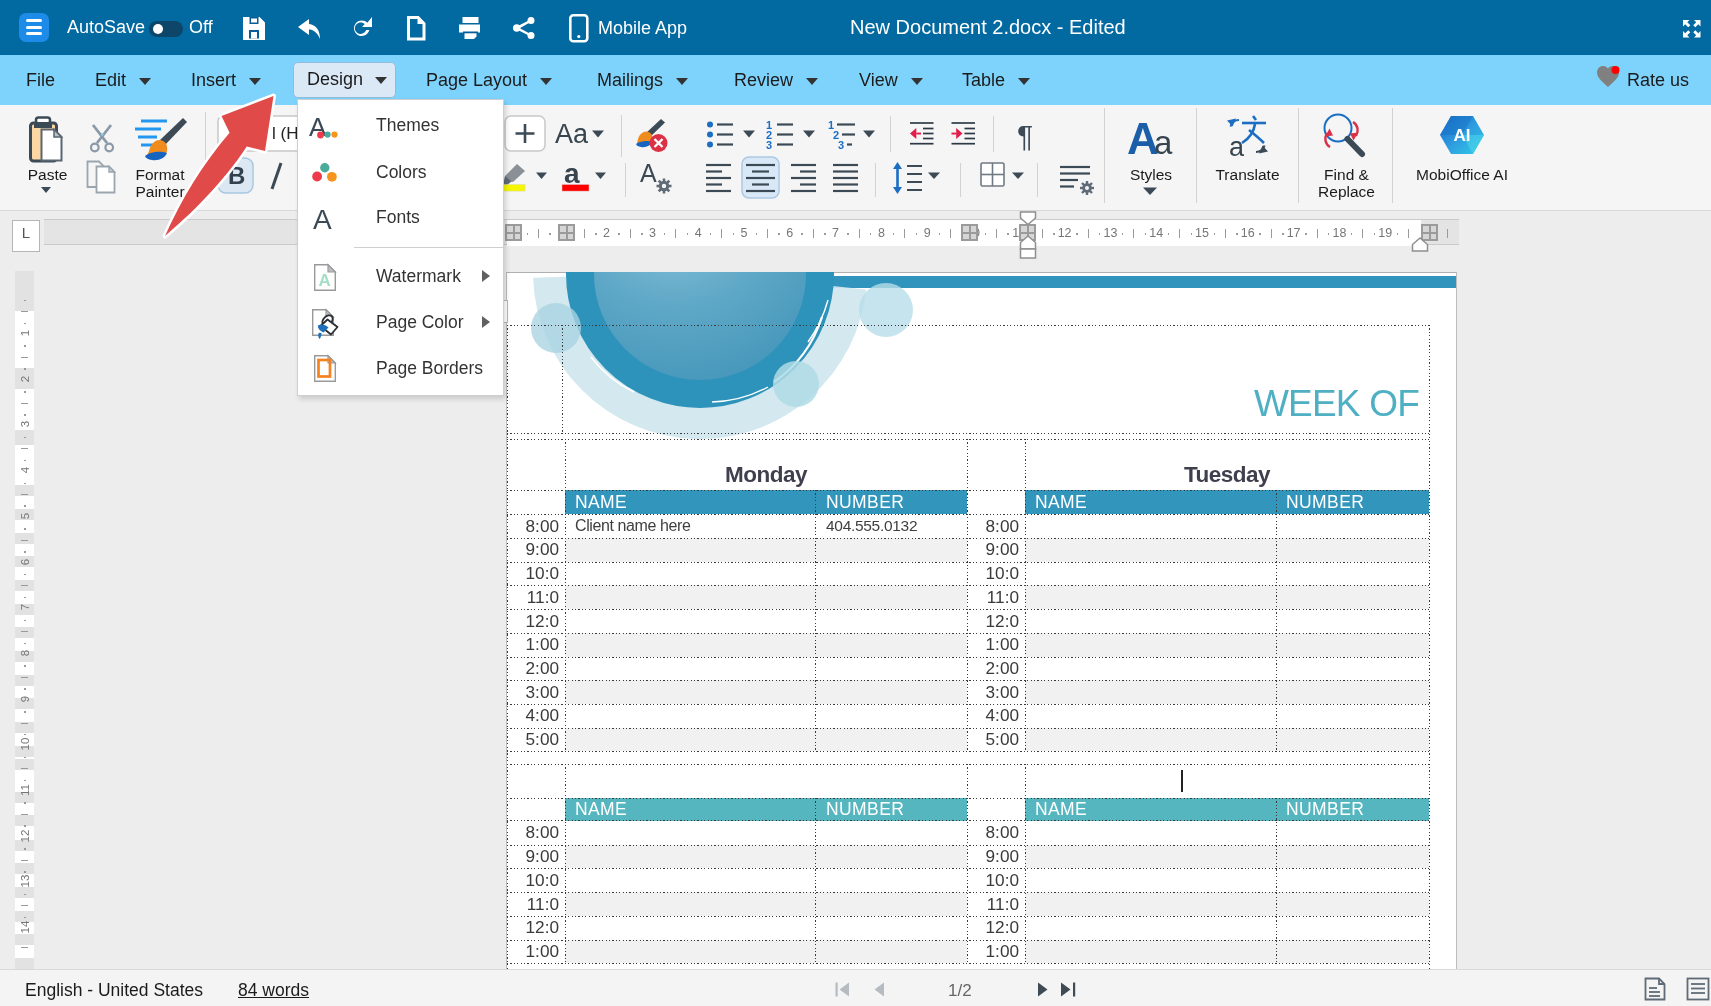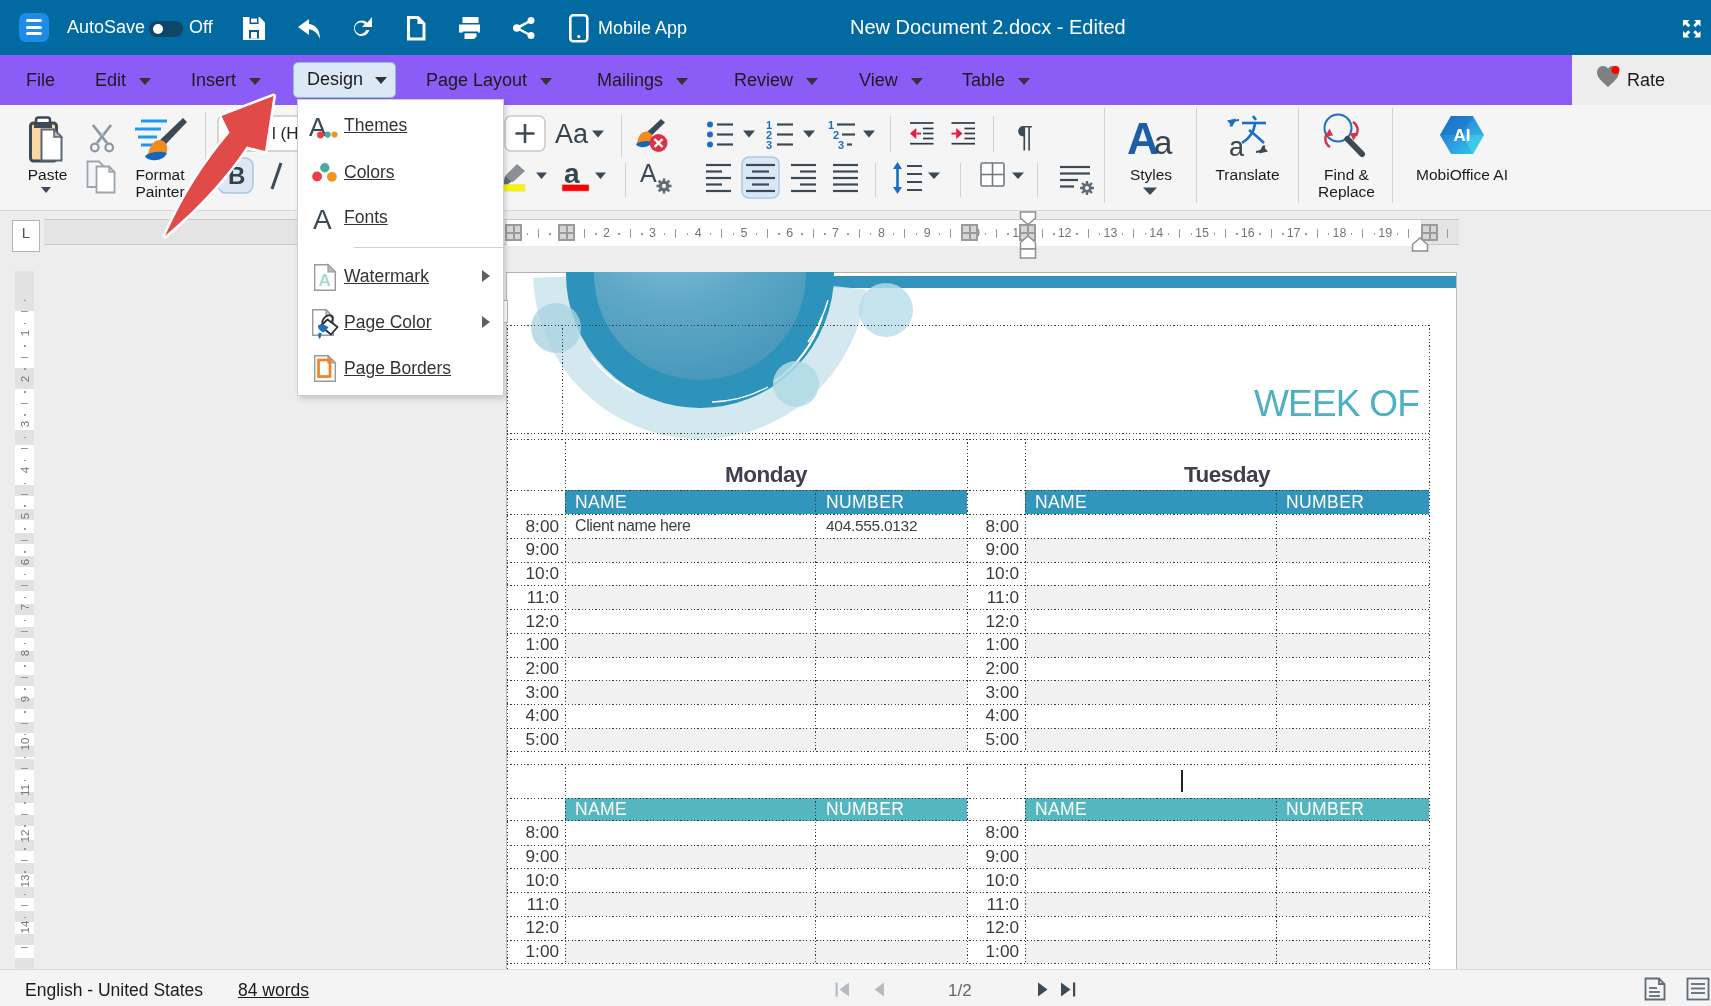--- a/index.html
+++ b/index.html
@@ -9,21 +9,21 @@
 
   
   #topbar { position:absolute; left:0; top:0; width:1711px; height:55px; background:#0369a1; }
   #hamburger { position:absolute; left:19px; top:13px; width:30px; height:29px; background:#1d8be8; border-radius:7px; }
   #hamburger div { position:absolute; left:7px; width:16px; height:3.4px; background:#fff; border-radius:2px; }
   .tb-text { color:#fff; font-size:18px; position:absolute; }
   #toggle { position:absolute; left:149px; top:21px; width:34px; height:16px; background:#0d4669; border-radius:8px; }
   #toggle div { position:absolute; left:4px; top:3px; width:10px; height:10px; background:#fff; border-radius:50%; }
 
   
-  #menubar { position:absolute; left:0; top:55px; width:1572px; height:50px; background:#8b5cf6;padding-left:7px; }
+  #menubar { position:absolute; left:0; top:55px; width:1711px; height:50px; background:#7dd3fc;padding-left:7px; }
   .menu-item { position:absolute; top:0; height:50px; line-height:50px; font-size:18px; color:#1b1b1b; }
   .caret { display:inline-block; width:0; height:0; border-left:6px solid transparent; border-right:6px solid transparent; border-top:7px solid #333; vertical-align:middle; margin-left:13px; }
   #design-box { position:absolute; left:293px; top:7px; width:103px; height:36px; background:#dbe9f7; border:1.5px solid #94bbdd; border-radius:5px; line-height:33px; padding-left:13px; font-size:18px; color:#1b1b1b; }
 
   
   #toolbar { position:absolute; left:0; top:105px; width:1711px; height:106px; background:#f5f5f6; border-bottom:1px solid #d8d8d8; }
   .tlabel { position:absolute; font-size:15.5px; color:#1b1b1b; text-align:center; line-height:17px; }
   .dcaret { position:absolute; width:0; height:0; border-left:5.5px solid transparent; border-right:5.5px solid transparent; border-top:6.5px solid #3c4a56; }
 
   
@@ -53,21 +53,21 @@
   .vband { position:absolute; left:0; width:19px; background:#e2e2e3; }
   .vtick { position:absolute; left:6px; width:7px; height:1px; background:#9a9a9a; }
   .vdot { position:absolute; left:9px; width:1.5px; height:1.5px; background:#9a9a9a; }
   .vnum { position:absolute; left:0; width:19px; text-align:center; font-size:11.5px; color:#767676; transform:rotate(-90deg); }
 
   
   #statusbar { position:absolute; left:0; top:969px; width:1711px; height:37px; background:#f4f4f5; border-top:1px solid #d9d9d9; font-size:17.5px; color:#1b1b1b; }
 
   
   #dropdown { position:absolute; left:297px; top:99px; width:207px; height:297px; background:#fff; border:1px solid #cfcfcf; box-shadow:2px 3px 5px rgba(0,0,0,0.15); }
-  .dd-item { position:absolute; left:46px; font-size:17.5px; color:#333;text-decoration:underline; }
+  .dd-item { position:absolute; left:78px; font-size:17.5px; color:#333; }
   .dd-caret { position:absolute; left:184px; width:0; height:0; border-top:6.5px solid transparent; border-bottom:6.5px solid transparent; border-left:8px solid #606060; }
 </style>
 </head>
 <body>
 
 <div id="topbar">
   <div id="hamburger">
       <div style="top:6px"></div>
       <div style="top:12.5px"></div>
       <div style="top:19px"></div>

